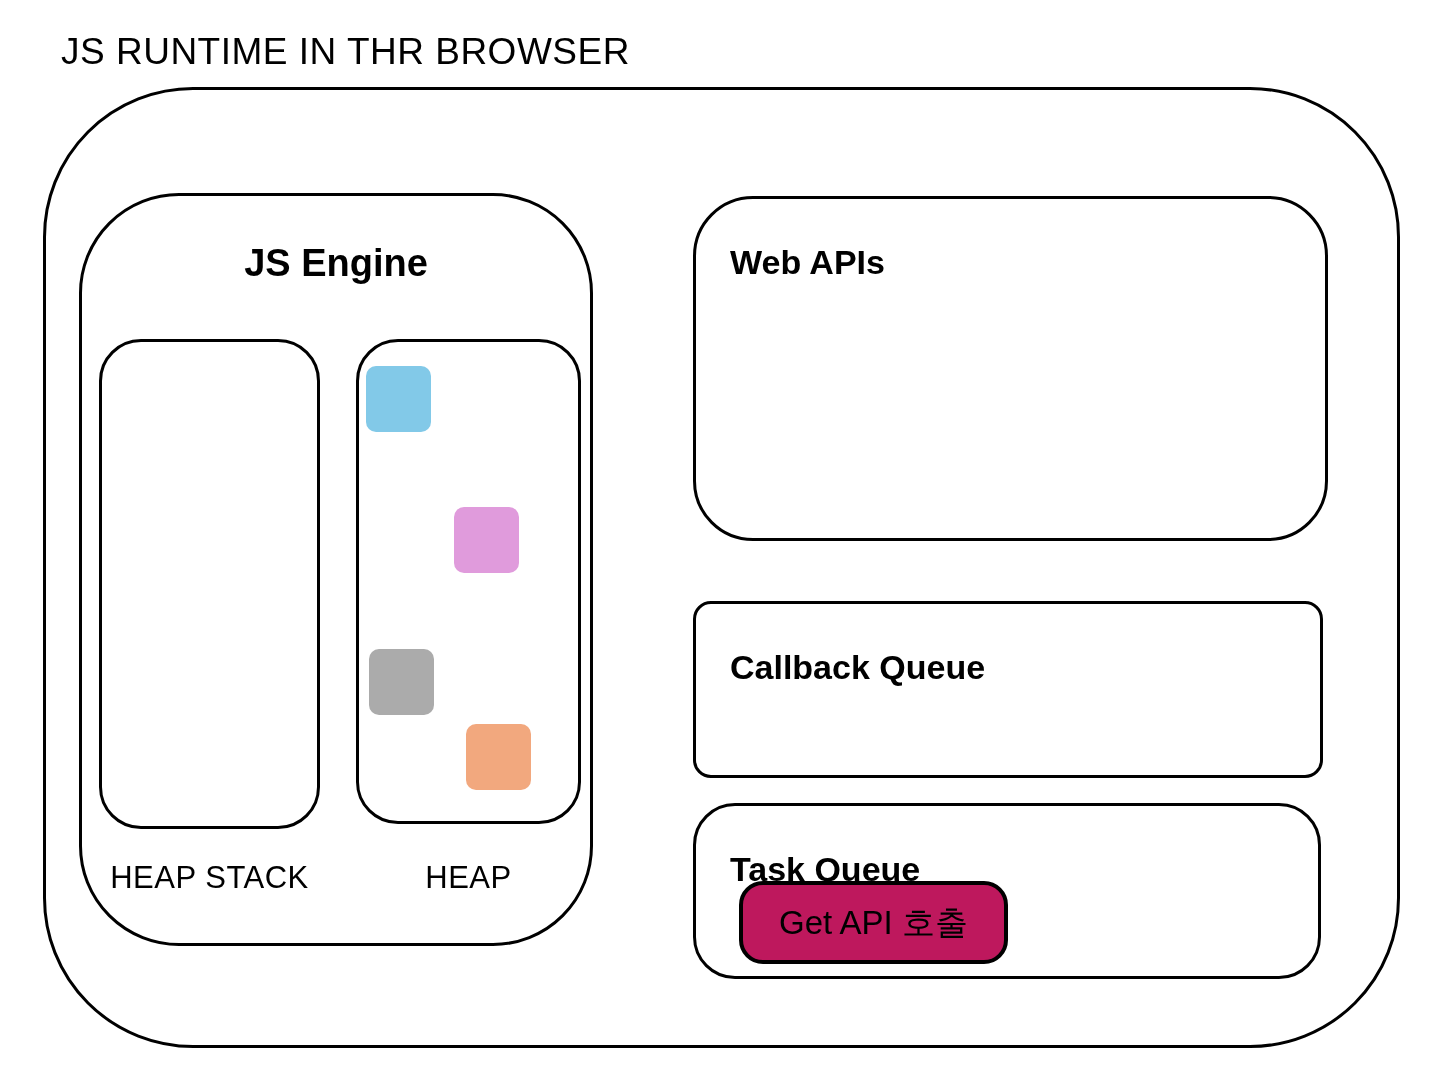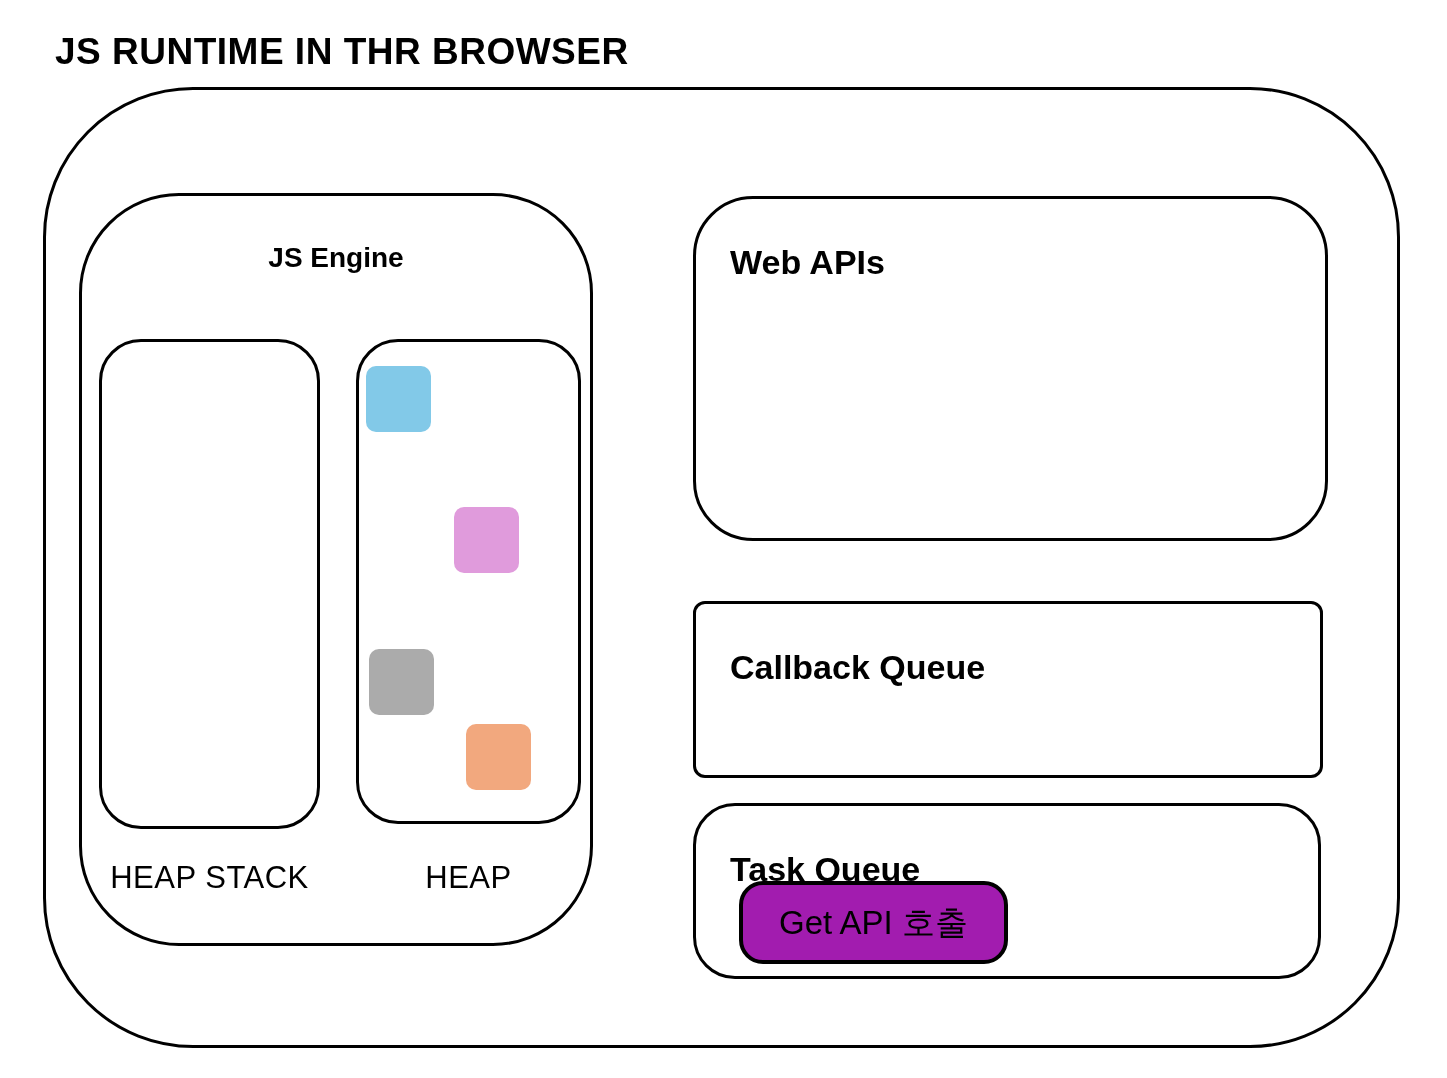--- a/index.html
+++ b/index.html
@@ -8,53 +8,53 @@
     width:1447px;height:1078px;
     background:#ffffff;
     font-family:"Liberation Sans","DejaVu Sans",sans-serif;
     color:#000;
     overflow:hidden;
   }
   .abs{position:absolute;}
   .box{position:absolute;border:3px solid #000;background:#fff;box-sizing:border-box;}
 
   .title{
-    left:55px;top:30px;
-    font-size:37px;font-weight:bold;line-height:1.2;letter-spacing:.5px;
+    left:61px;top:30px;
+    font-size:37px;font-weight:normal;line-height:1.2;letter-spacing:.5px;
     white-space:nowrap;
   }
 
   
   .outer{left:43px;top:87px;width:1357px;height:961px;border-radius:150px;border-width:3.5px;}
 
   
   .js-engine{left:33px;top:103px;width:514px;height:753px;border-radius:100px;border-width:3.5px;}
   .js-engine-title{
     left:0;top:48px;width:100%;
-    text-align:center;font-size:28px;font-weight:bold;line-height:1;
+    text-align:center;font-size:38px;font-weight:bold;line-height:1;
   }
   .call-stack{left:17px;top:143px;width:221px;height:490px;border-radius:42px;}
   .heap{left:274px;top:143px;width:225px;height:485px;border-radius:42px;}
   .under-label{
     top:662px;height:40px;
     text-align:center;font-size:31px;font-weight:400;line-height:40px;
     letter-spacing:.5px;white-space:nowrap;
   }
   .under-label.cs{left:17px;width:221px;}
   .under-label.hp{left:274px;width:225px;}
 
   .heap-item{position:absolute;width:65px;height:66px;border-radius:10px;}
   .heap-item.h1{left:7px;top:24px;}
   .heap-item.h2{left:95px;top:165px;}
   .heap-item.h3{left:10px;top:307px;}
   .heap-item.h4{left:107px;top:382px;}
 
   
   .web-apis{left:647px;top:106px;width:635px;height:345px;border-radius:60px;border-width:3.5px;}
-  .callback-queue{left:647px;top:511px;width:630px;height:177px;border-radius:12px;border-width:3.5px;}
+  .callback-queue{left:647px;top:511px;width:630px;height:177px;border-radius:18px;border-width:3.5px;}
   .task-queue{left:647px;top:713px;width:628px;height:176px;border-radius:42px;border-width:3.5px;padding-left:18px;}
   .box-title{
     position:absolute;left:34px;top:30px;
     font-size:34px;font-weight:bold;line-height:1;white-space:nowrap;margin-top:16px;
   }
   .task-chip{
     position:absolute;left:43px;top:75px;
     width:269px;height:83px;
     border:4px solid #000;border-radius:24px;
     box-sizing:border-box;
@@ -90,17 +90,17 @@
     <div class="box web-apis">
       <div class="box-title">Web APIs</div>
     </div>
 
     <div class="box callback-queue">
       <div class="box-title">Callback Queue</div>
     </div>
 
     <div class="box task-queue">
       <div class="box-title">Task Queue</div>
-      <div class="task-chip" style="background-color: #a21caf;">Get API 호출</div>
+      <div class="task-chip" style="background-color: #be185d;">Get API 호출</div>
     </div>
 
   </div>
 </div>
 
 </body></html>

